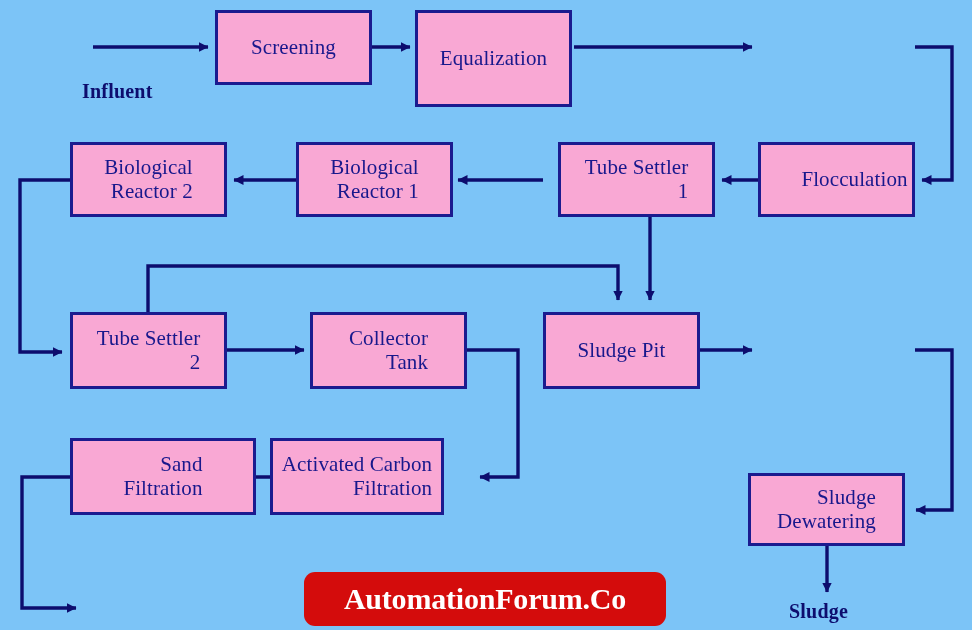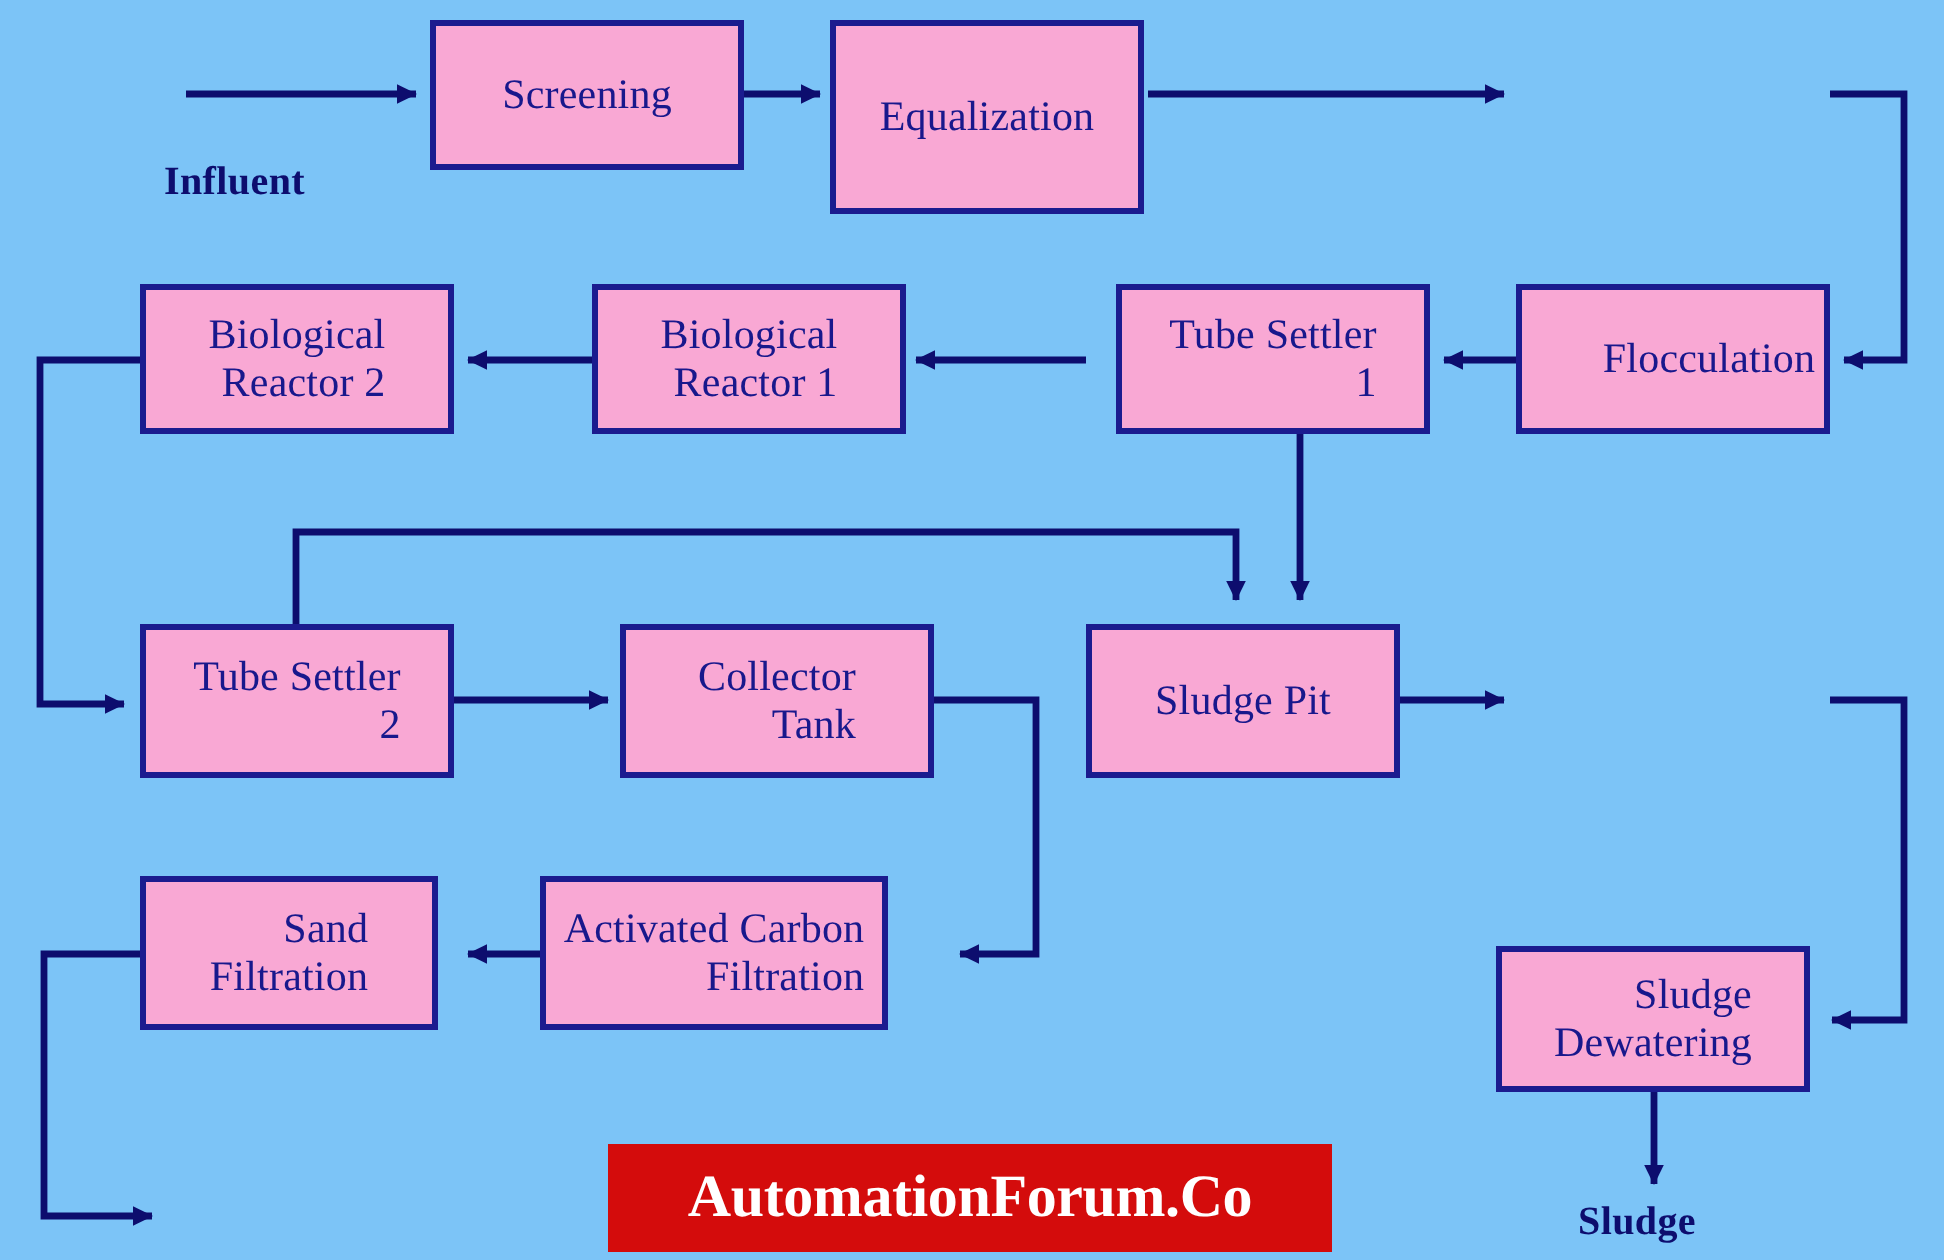--- a/index.html
+++ b/index.html
@@ -47,20 +47,21 @@
     white-space:nowrap;
     z-index:3;
   }
   #watermark{
     position:absolute;
     left:304px;top:572px;
     width:362px;height:54px;
     background:#d40c0c;
     display:flex;align-items:center;justify-content:center;
     z-index:5;
+    border-radius:11px;
   }
   #watermark .wm-text{
     color:#ffffff;
     font-family:"Liberation Serif", serif;
     font-weight:bold;
     font-size:30px;
     letter-spacing:-.2px;
     white-space:nowrap;
   }
 </style>
@@ -162,21 +163,21 @@
   <div class="node" style="left:543px;top:312px;width:157px;height:77px;">
     <span class="lbl">Sludge Pit</span>
   </div>
 
 
   <div class="node" style="left:270px;top:438px;width:174px;height:77px;">
     <span class="lbl">Activated Carbon
 Filtration</span>
   </div>
 
-  <div class="node" style="left:70px;top:438px;width:149px;height:77px;">
+  <div class="node" style="left:70px;top:438px;width:186px;height:77px;">
     <span class="lbl">Sand
 Filtration</span>
   </div>
 
   <div class="node" style="left:748px;top:473px;width:157px;height:73px;">
     <span class="lbl">Sludge
 Dewatering</span>
   </div>
 
   <div class="flow-label" style="left:82px;top:60px;margin-top:20px;">Influent</div>

